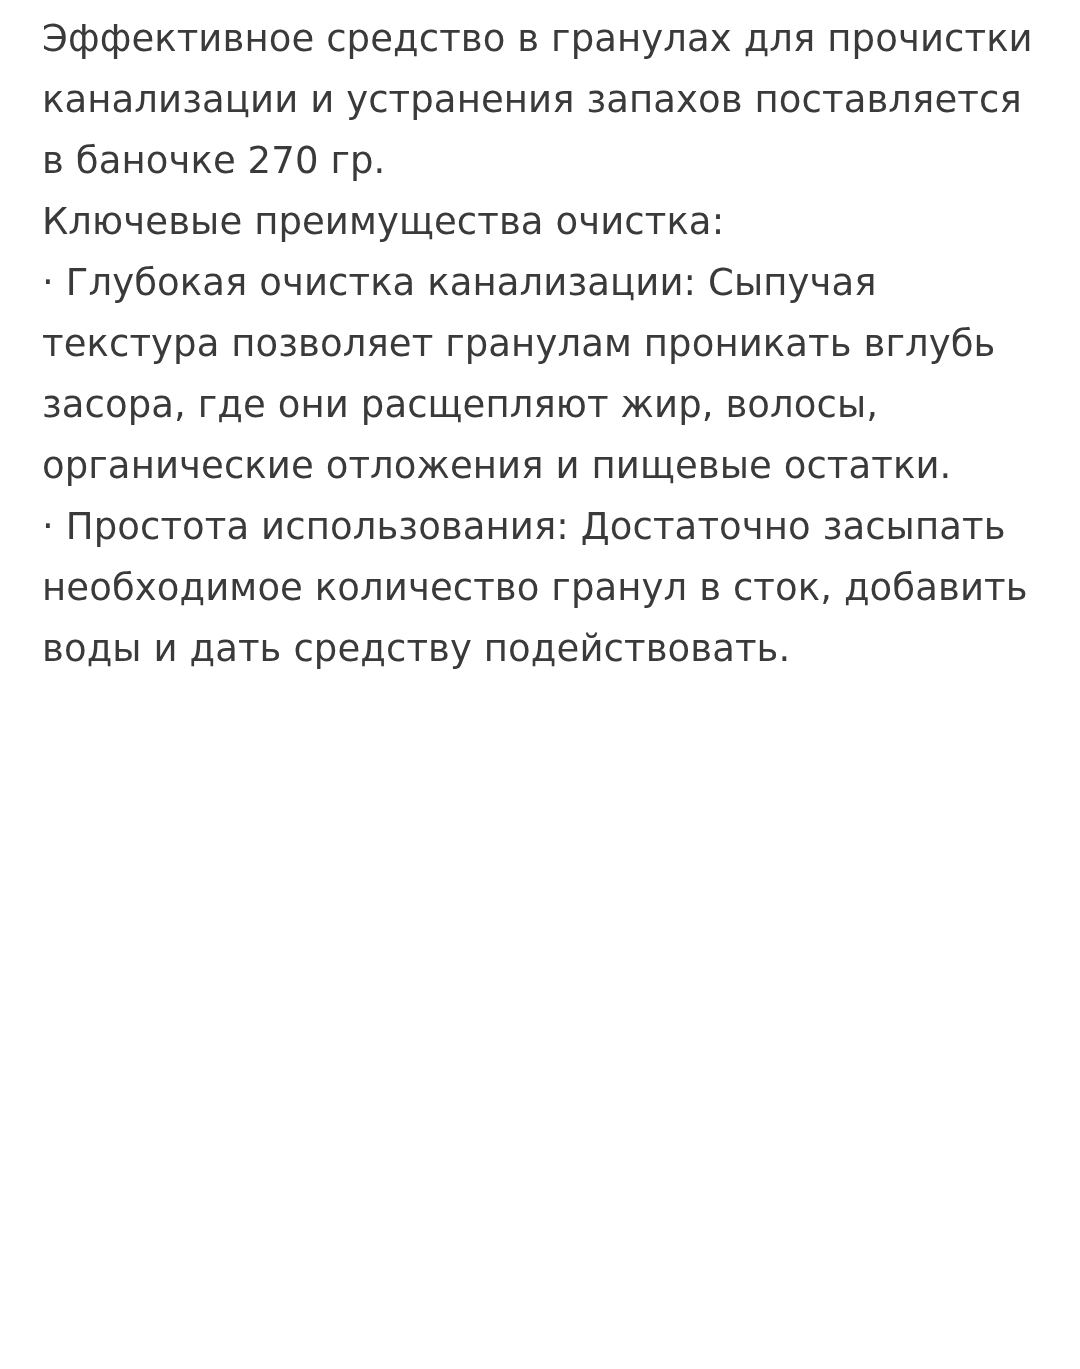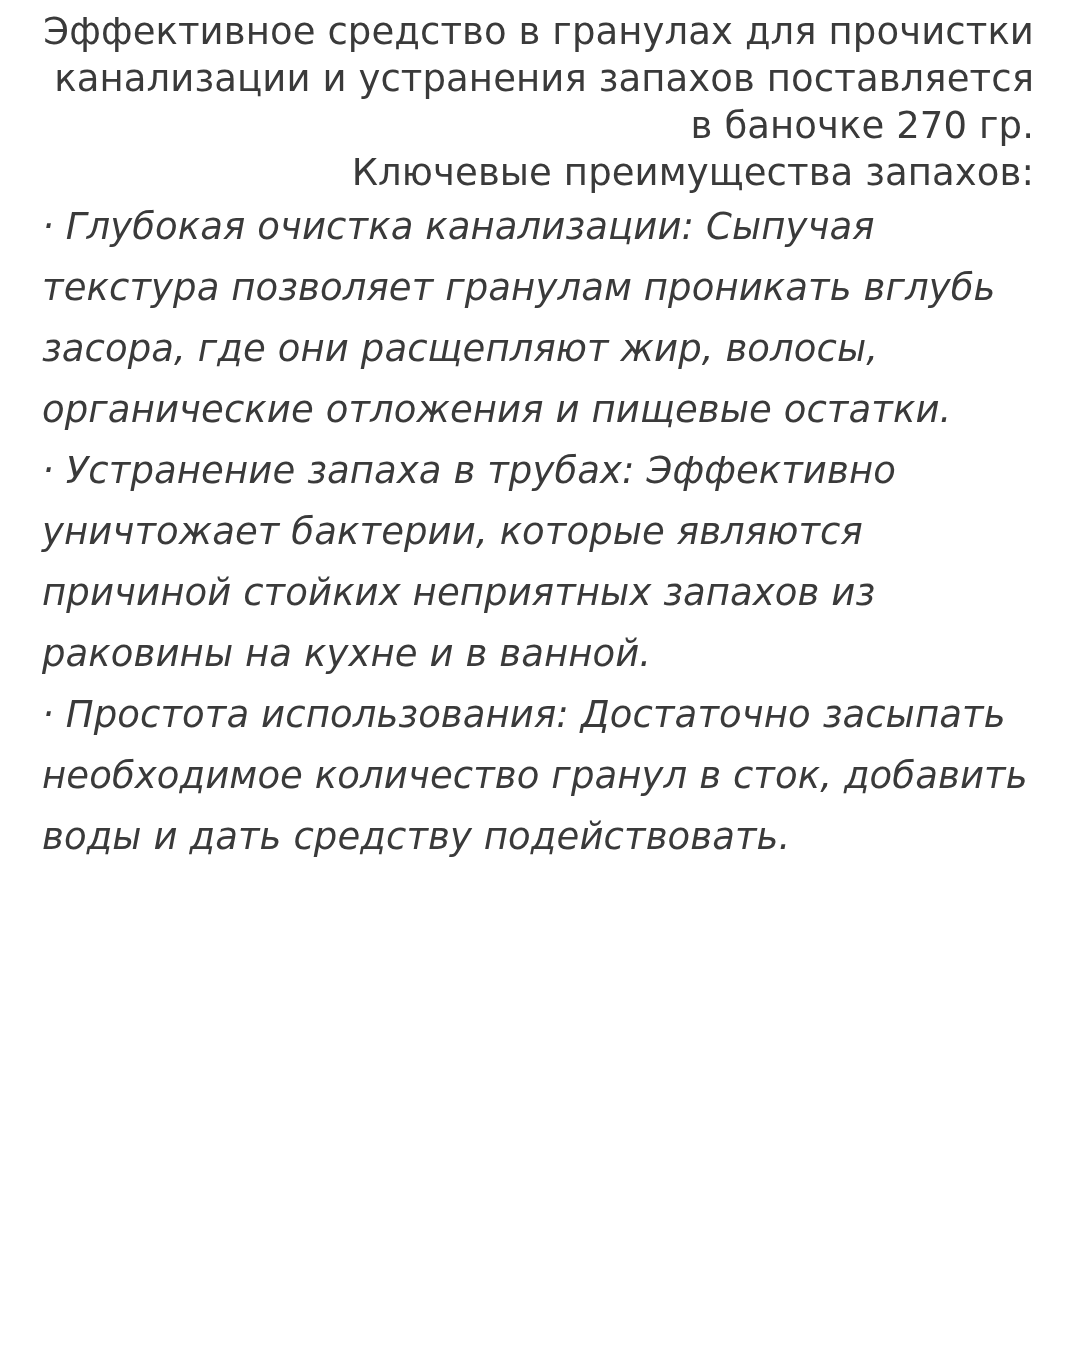--- a/index.html
+++ b/index.html
@@ -28,45 +28,42 @@
   
   .clipped-top {
     height: 8px;
     overflow: hidden;
     font-size: 37px;
     line-height: 61px;
     color: #3a3a3a;
   }
   .para {
     font-size: 37px;
-    line-height: 47px;
+    line-height: 61px;
     letter-spacing: 0.1px;
     color: #3a3a3a;
     margin: 0;
     word-wrap: break-word;
-    text-align: right;
   }
   .bullet-line {
     font-size: 37px;
     line-height: 61px;
     letter-spacing: 0.1px;
     color: #3a3a3a;
     margin: 0;
-    font-style: italic;
   }
 </style>
 </head>
 <body>
 
 <div class="page">
   <div class="description">
 
     <div class="clipped-top">Г</div>
 
     <p class="para">Эффективное средство в гранулах для прочистки канализации и устранения запахов поставляется в баночке 270 гр.</p>
-    <p class="para">Ключевые преимущества запахов:</p>
+    <p class="para">Ключевые преимущества очистка:</p>
 
     <p class="bullet-line">· Глубокая очистка канализации: Сыпучая текстура позволяет гранулам проникать вглубь засора, где они расщепляют жир, волосы, органические отложения и пищевые остатки.</p>
-    <p class="bullet-line">· Устранение запаха в трубах: Эффективно уничтожает бактерии, которые являются причиной стойких неприятных запахов из раковины на кухне и в ванной.</p>
     <p class="bullet-line">· Простота использования: Достаточно засыпать необходимое количество гранул в сток, добавить воды и дать средству подействовать.</p>
 
   </div>
 </div>
 
 </body></html>

